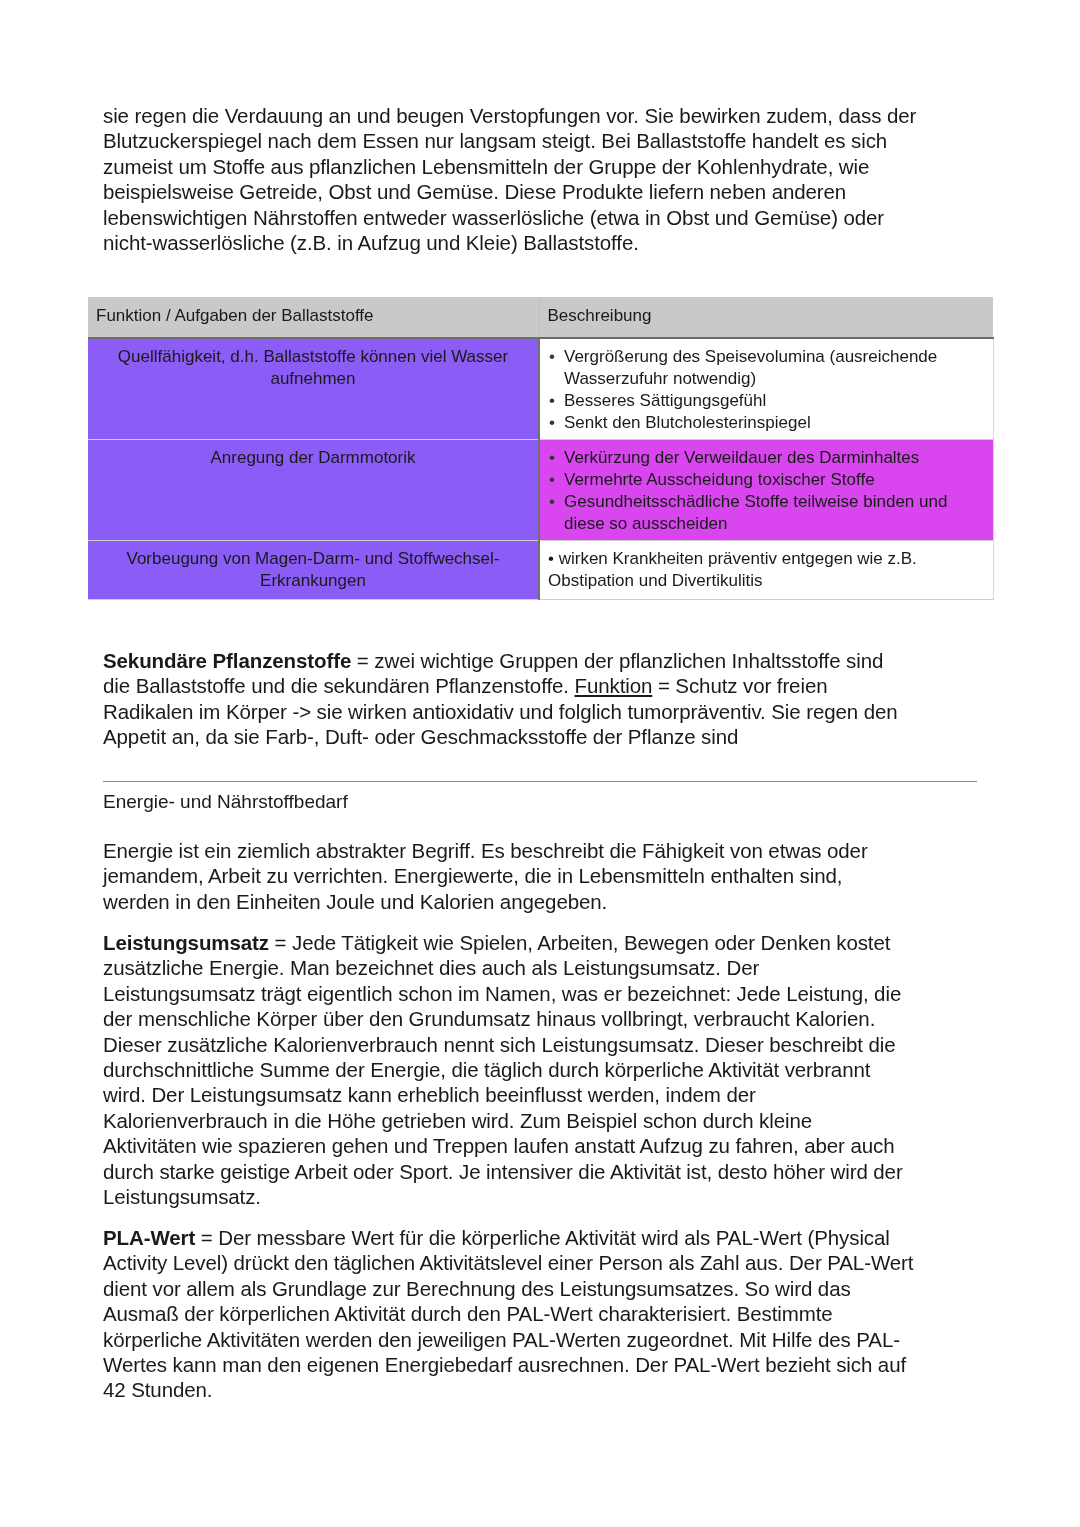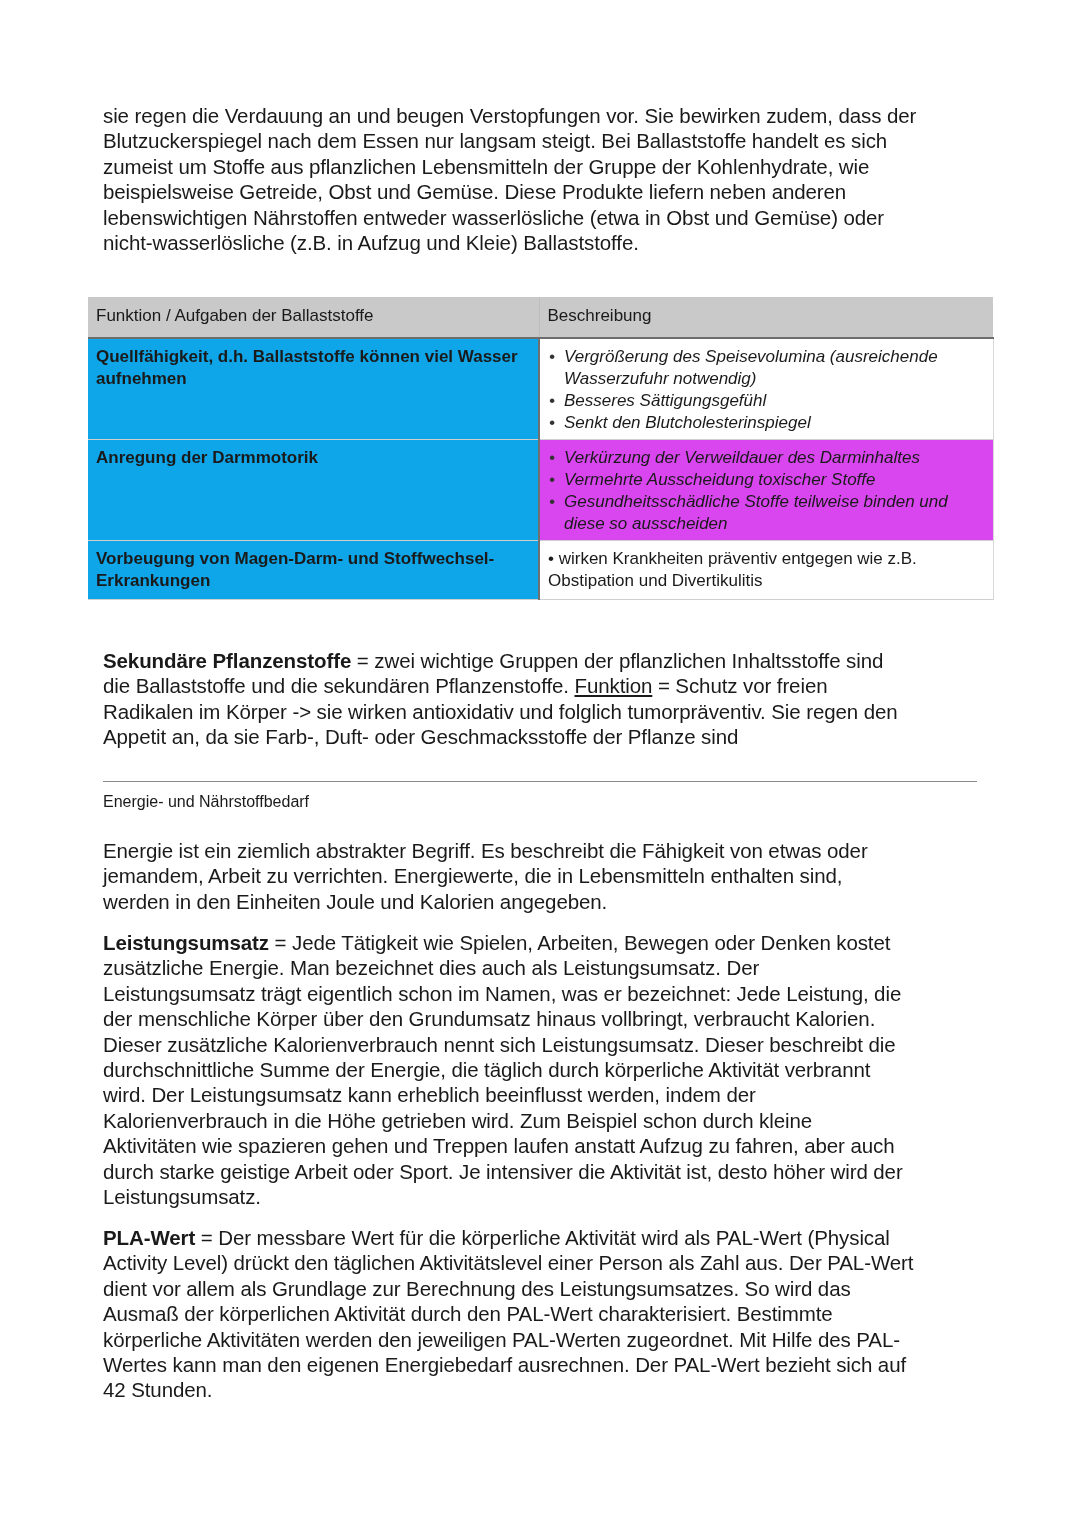--- a/index.html
+++ b/index.html
@@ -24,39 +24,39 @@
     font-size: 17px; line-height: 22px;
   }
   table.fn th, table.fn td { vertical-align: top; padding: 7px 8px 5px 8px; }
   table.fn col.c1 { width: 451px; }
   table.fn col.c2 { width: 454px; }
   table.fn thead th {
     background: #c9c9c9; text-align: left; font-weight: normal;
     height: 27px; padding-top: 8px; border-bottom: 2px solid #6d6d6d;
   }
   table.fn thead th.h2 { border-left: 1px solid #bdbdbd; }
-  table.fn td.left { background: #0ea5e9; font-weight: bold; border-right: 2px solid #707070; }
+  table.fn td.left { background: #8b5cf6; font-weight: normal; border-right: 2px solid #707070; text-align: center; }
   table.fn td.right { background: #ffffff; border-right: 1px solid #d8d8d8; }
   table.fn tr.r2 td.right { background: #d946ef; }
   table.fn tbody tr { border-bottom: 1px solid #cfcfcf; }
   table.fn tr.r1 td { height: 88px; }
   table.fn tr.r2 td { height: 88px; }
   table.fn tr.r3 td { height: 46px; }
-  ul.bul { list-style: none; margin: 0; padding: 0; font-style: italic; }
+  ul.bul { list-style: none; margin: 0; padding: 0; }
   ul.bul li { position: relative; padding-left: 16px; }
   ul.bul li::before { content: "•"; position: absolute; left: 1px; top: 0; color: #333; }
   .plain { white-space: normal; }
 
   .rule {
     position: absolute; left: 103px; top: 781px; width: 874px; height: 0;
     border-top: 1.5px solid #8a8a8a;
   }
   .heading {
     position: absolute; left: 103px; top: 787px;
-    font-size: 16px; line-height: 30px; font-weight: normal; margin: 0;
+    font-size: 19px; line-height: 30px; font-weight: normal; margin: 0;
   }
 </style>
 </head>
 <body>
 
 <div class="page">
 
   <p class="para" style="top:103px;">
     <span class="line">sie regen die Verdauung an und beugen Verstopfungen vor. Sie bewirken zudem, dass der</span>
     <span class="line">Blutzuckerspiegel nach dem Essen nur langsam steigt. Bei Ballaststoffe handelt es sich</span>

